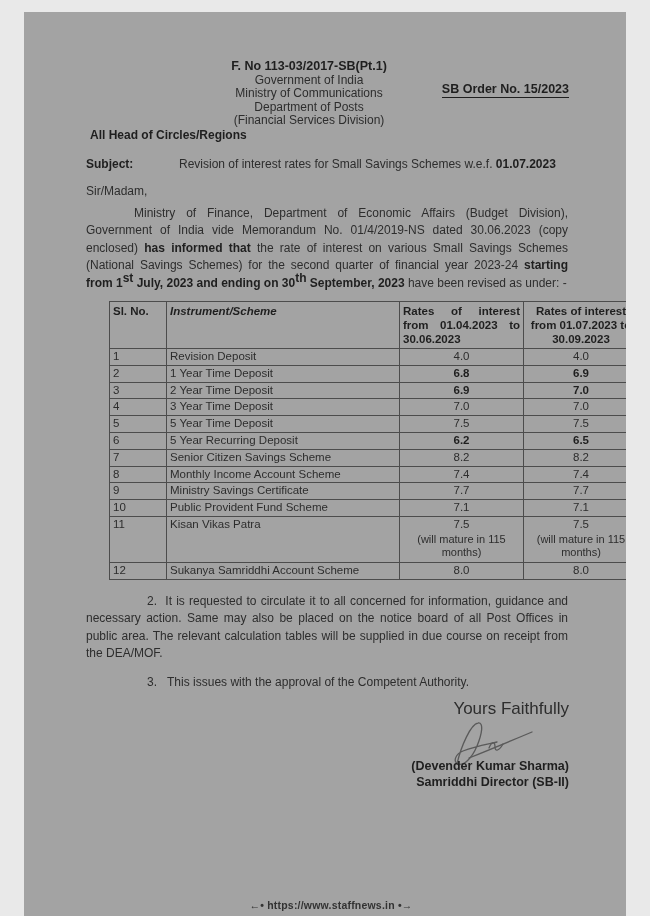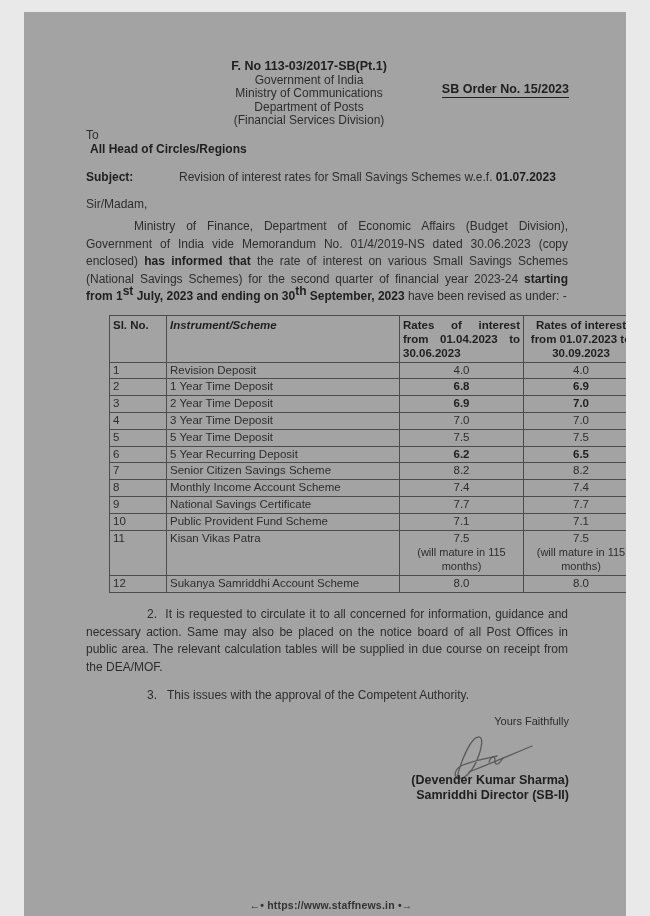--- a/index.html
+++ b/index.html
@@ -35,21 +35,21 @@
   .hline { line-height:14px; }
   .jl { text-align:justify; text-align-last:justify; }
   .ctr { text-align:center; text-align-last:center; }
   .rate-table td { line-height:15.8px; }
   .rate-table td.num { text-align:center; }
   .rate-table td.num.hl { font-weight:bold; color:#1f1f1f; }
   .note { font-size:11px; line-height:13.5px; padding-bottom:2px; }
   .para-mid { margin-top:13px; text-indent:61px; }
   .para3 { margin:12px 58px 0 62px; text-indent:61px; }
   .closing-block { margin:12px 57px 0 auto; width:230px; text-align:right; line-height:15.5px; }
-  .closing-text { font-size:11px; }
+  .closing-text { font-size:17px; }
   .signature-svg { display:block; margin:2px 28px -9px auto; }
   .signatory-name, .signatory-title { font-weight:bold; color:#1f1f1f; font-size:12.5px; }
   .footer {
     position:absolute; bottom:17px; left:12px; right:0; text-align:center;
     font-size:10.5px; font-weight:bold; color:#333; letter-spacing:.2px;
   }
 </style>
 </head>
 <body>
 
@@ -60,21 +60,20 @@
   <div class="letterhead">
     <div class="file-no">F. No 113-03/2017-SB(Pt.1)</div>
     <div>Government of India</div>
     <div>Ministry of Communications</div>
     <div>Department of Posts</div>
     <div>(Financial Services Division)</div>
   </div>
 
 
   <div class="to-block">
-    <div>To</div>
     <div class="to-addressee">All Head of Circles/Regions</div>
   </div>
 
   <div class="subject-row">
     <span class="subject-label">Subject:</span>
     <span><span>Revision of interest rates for Small Savings Schemes w.e.f.&nbsp;</span><span class="subject-date">01.07.2023</span></span>
   </div>
 
   <div class="salutation">Sir/Madam,</div>
 
@@ -139,21 +138,21 @@
       <td class="num">8.2</td>
     </tr>
     <tr>
       <td>8</td>
       <td>Monthly Income Account Scheme</td>
       <td class="num">7.4</td>
       <td class="num">7.4</td>
     </tr>
     <tr>
       <td>9</td>
-      <td>National Savings Certificate</td>
+      <td>Ministry Savings Certificate</td>
       <td class="num">7.7</td>
       <td class="num">7.7</td>
     </tr>
     <tr>
       <td>10</td>
       <td>Public Provident Fund Scheme</td>
       <td class="num">7.1</td>
       <td class="num">7.1</td>
     </tr>
     <tr>

